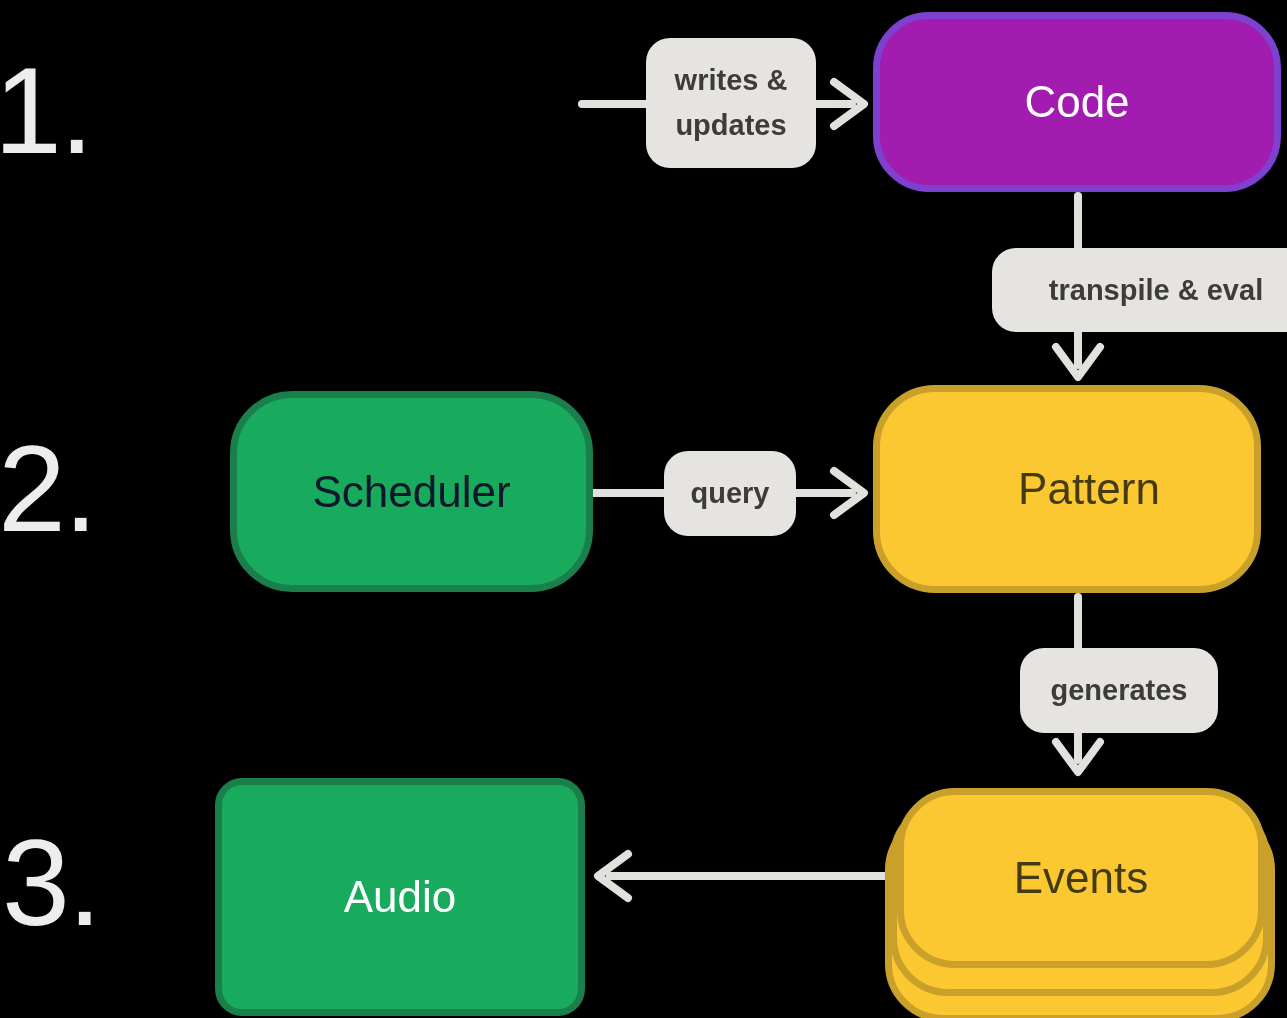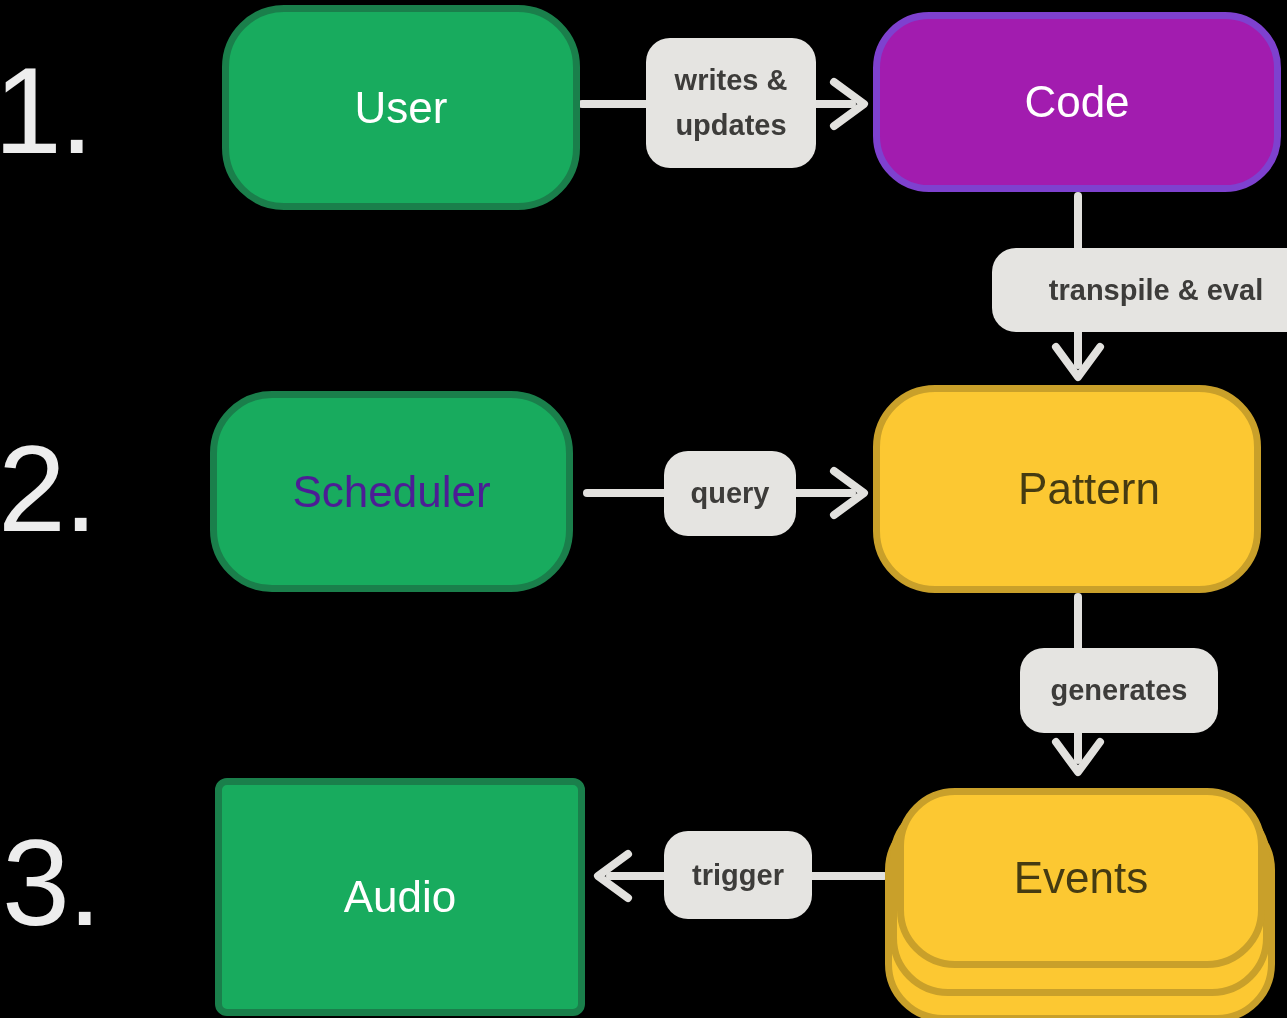--- a/index.html
+++ b/index.html
@@ -101,49 +101,45 @@
         <line x1="884" y1="876" x2="610" y2="876"></line>
         <path d="M 628 854 L 598 876 L 628 898"></path>
       </g>
     </g>
   </svg>
 
   <div class="step-number" style="left:-6px; top:50px;">1.</div>
   <div class="step-number" style="left:-2px; top:428px;">2.</div>
   <div class="step-number" style="left:2px; top:822px;">3.</div>
 
-  <div class="node node-green" style="left: 222px; top: 5px; width: 358px; height: 205px; background-color: rgb(24, 171, 94); border-color: rgb(26, 127, 75); color: rgb(255, 255, 255);">
-    <span>User</span>
-  </div>
 
   <div class="node node-purple" style="left: 873px; top: 12px; width: 408px; height: 180px; background-color: #a21caf; border-color: rgb(126, 65, 207); color: rgb(255, 255, 255);">
     <span>Code</span>
   </div>
 
-  <div class="node node-green" style="left: 210px; top: 391px; width: 363px; height: 201px; background-color: rgb(24, 171, 94); border-color: rgb(26, 127, 75); color: #4c1d95;">
+  <div class="node node-green" style="left: 230px; top: 391px; width: 363px; height: 201px; background-color: rgb(24, 171, 94); border-color: rgb(26, 127, 75); color: #0f172a;">
     <span>Scheduler</span>
   </div>
 
   <div class="node node-yellow" style="left: 873px; top: 385px; width: 388px; height: 208px; border-radius: 62px; background-color: rgb(252, 200, 50); border-color: rgb(201, 160, 42); color: rgb(69, 59, 18); padding-left: 44px;">
     <span>Pattern</span>
   </div>
 
-  <div class="node node-green" style="left: 215px; top: 778px; width: 370px; height: 238px; border-radius: 12px; background-color: rgb(24, 171, 94); border-color: rgb(26, 127, 75); color: rgb(255, 255, 255);">
+  <div class="node node-green" style="left: 215px; top: 778px; width: 370px; height: 238px; border-radius: 27px; background-color: rgb(24, 171, 94); border-color: rgb(26, 127, 75); color: rgb(255, 255, 255);">
     <span>Audio</span>
   </div>
 
   <div class="stack-card" style="left: 885px; top: 812px; width: 390px; height: 210px; z-index: 3; background-color: rgb(252, 200, 50); border-color: rgb(201, 160, 42);"></div>
   <div class="stack-card" style="left: 890px; top: 800px; width: 380px; height: 196px; z-index: 4; background-color: rgb(252, 200, 50); border-color: rgb(201, 160, 42);"></div>
   <div class="node node-yellow" style="left: 897px; top: 788px; width: 368px; height: 180px; z-index: 5; background-color: rgb(252, 200, 50); border-color: rgb(201, 160, 42); color: rgb(69, 59, 18);">
     <span>Events</span>
   </div>
 
   <div class="edge-label" style="left:646px; top:38px; width:170px; height:130px;">writes &amp; updates</div>
 
   <div class="edge-label" style="left:992px; top:248px; width:328px; height:84px;">transpile &amp; eval</div>
 
   <div class="edge-label" style="left:664px; top:451px; width:132px; height:85px;text-align:right;">query</div>
 
   <div class="edge-label" style="left:980px; top:648px; width:198px; height:85px;margin-left:40px;">generates</div>
 
-  <div class="edge-label" style="left:664px; top:831px; width:148px; height:88px;">trigger</div>
 
 </div>
 
 </body></html>

